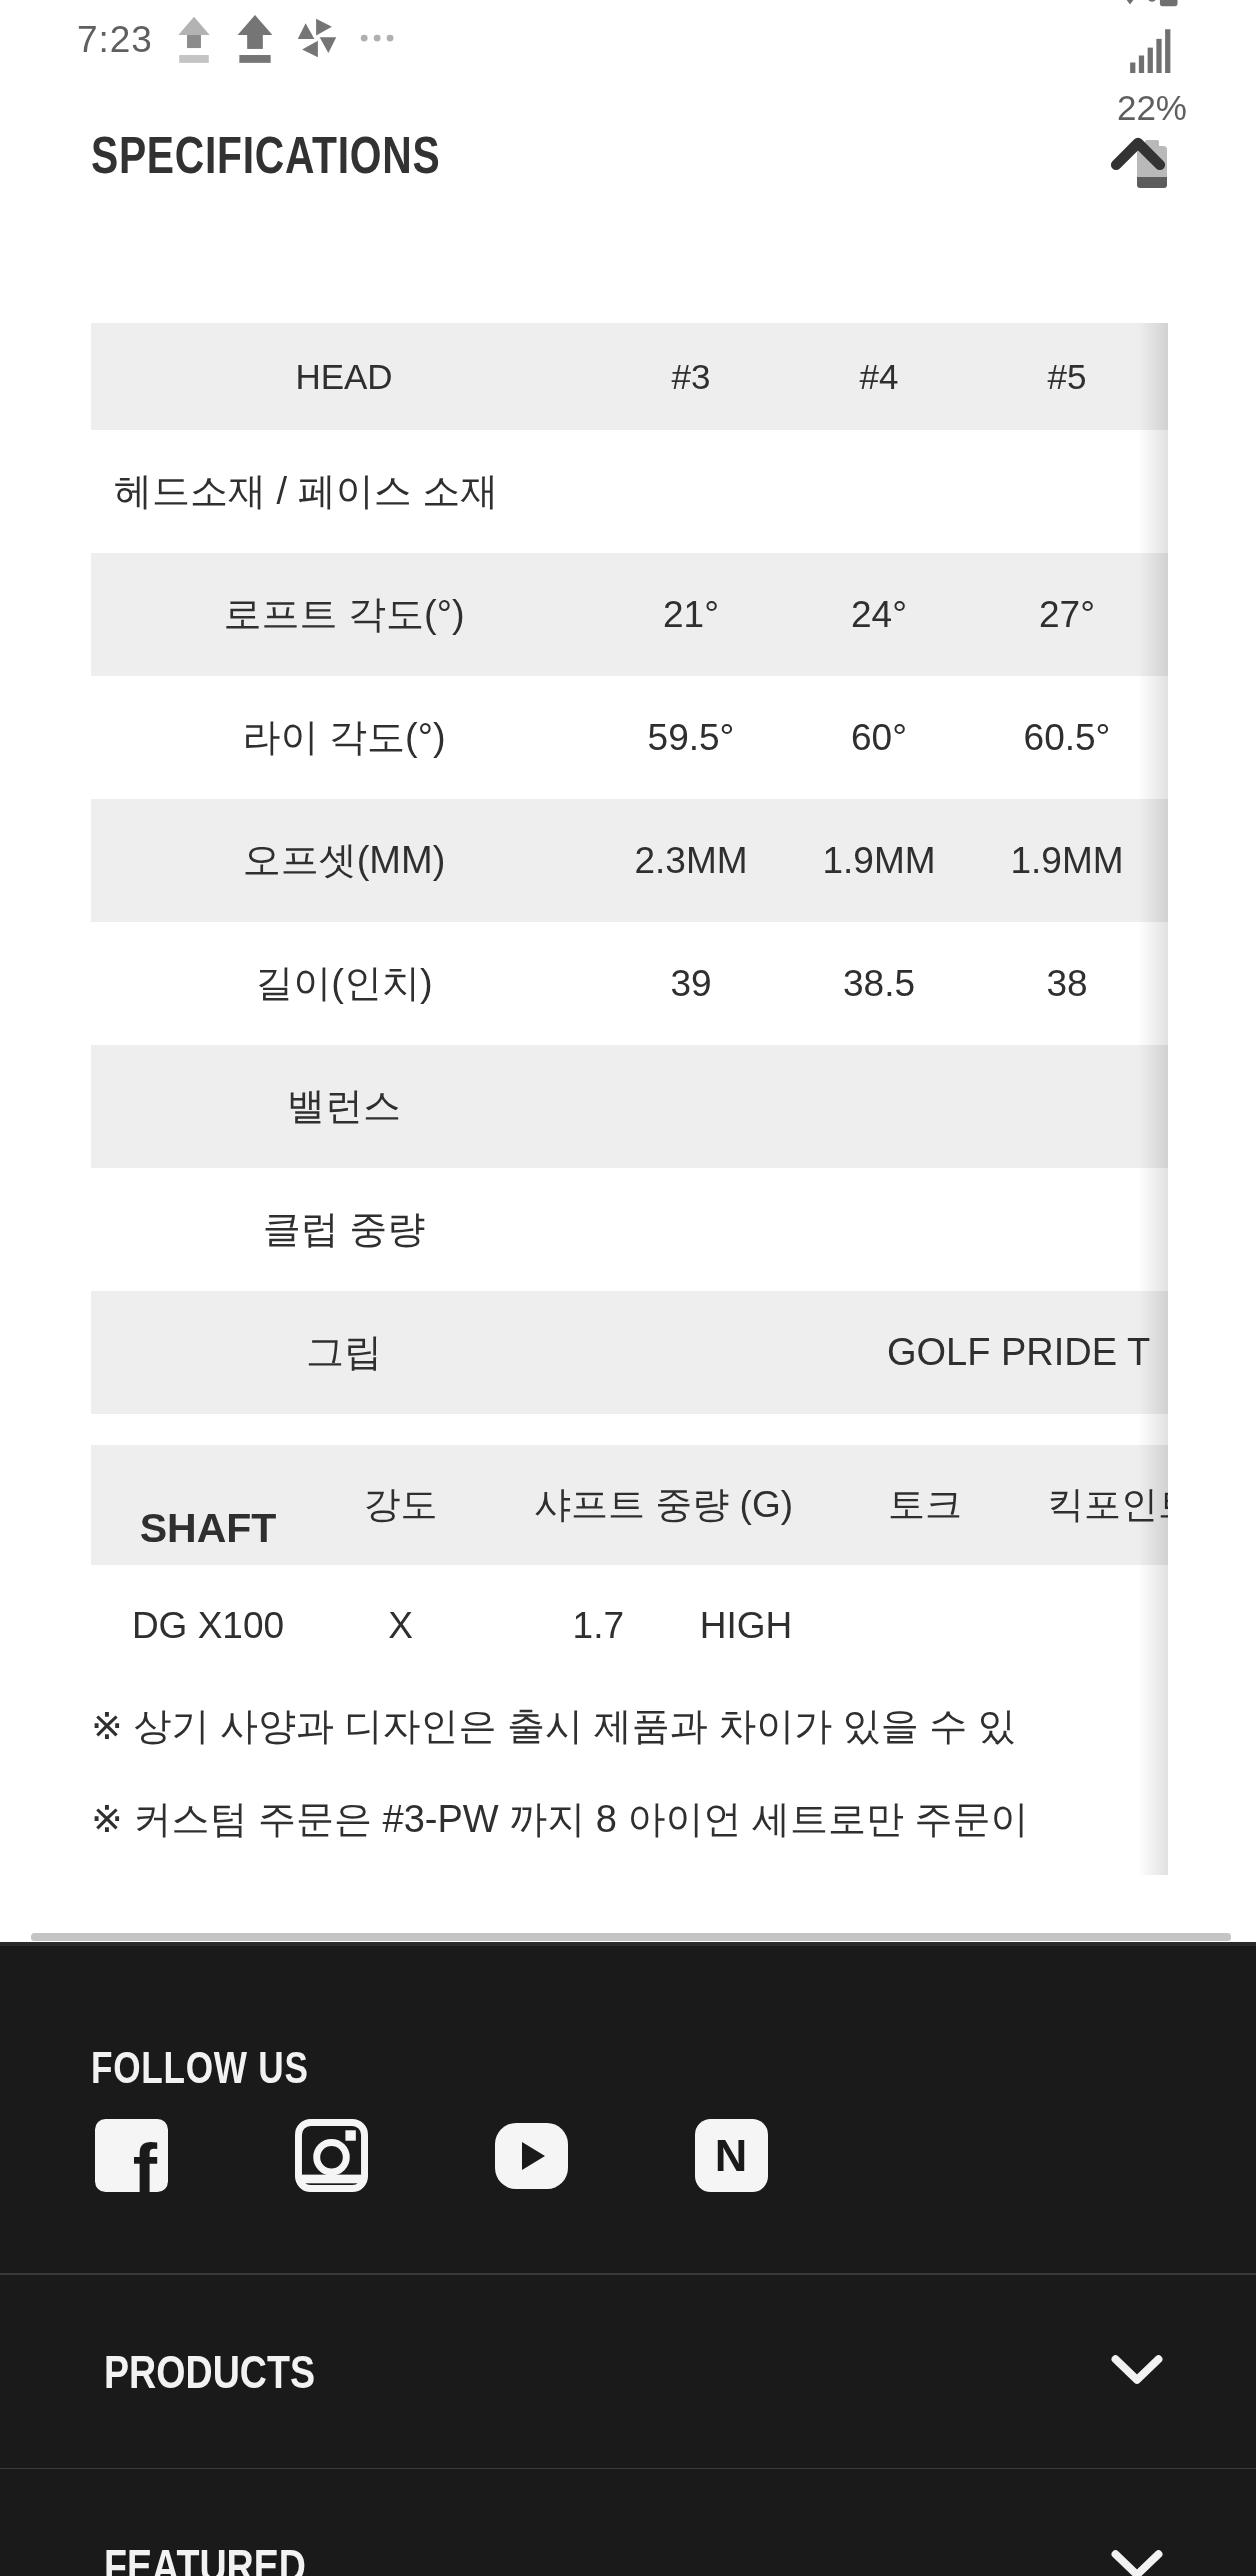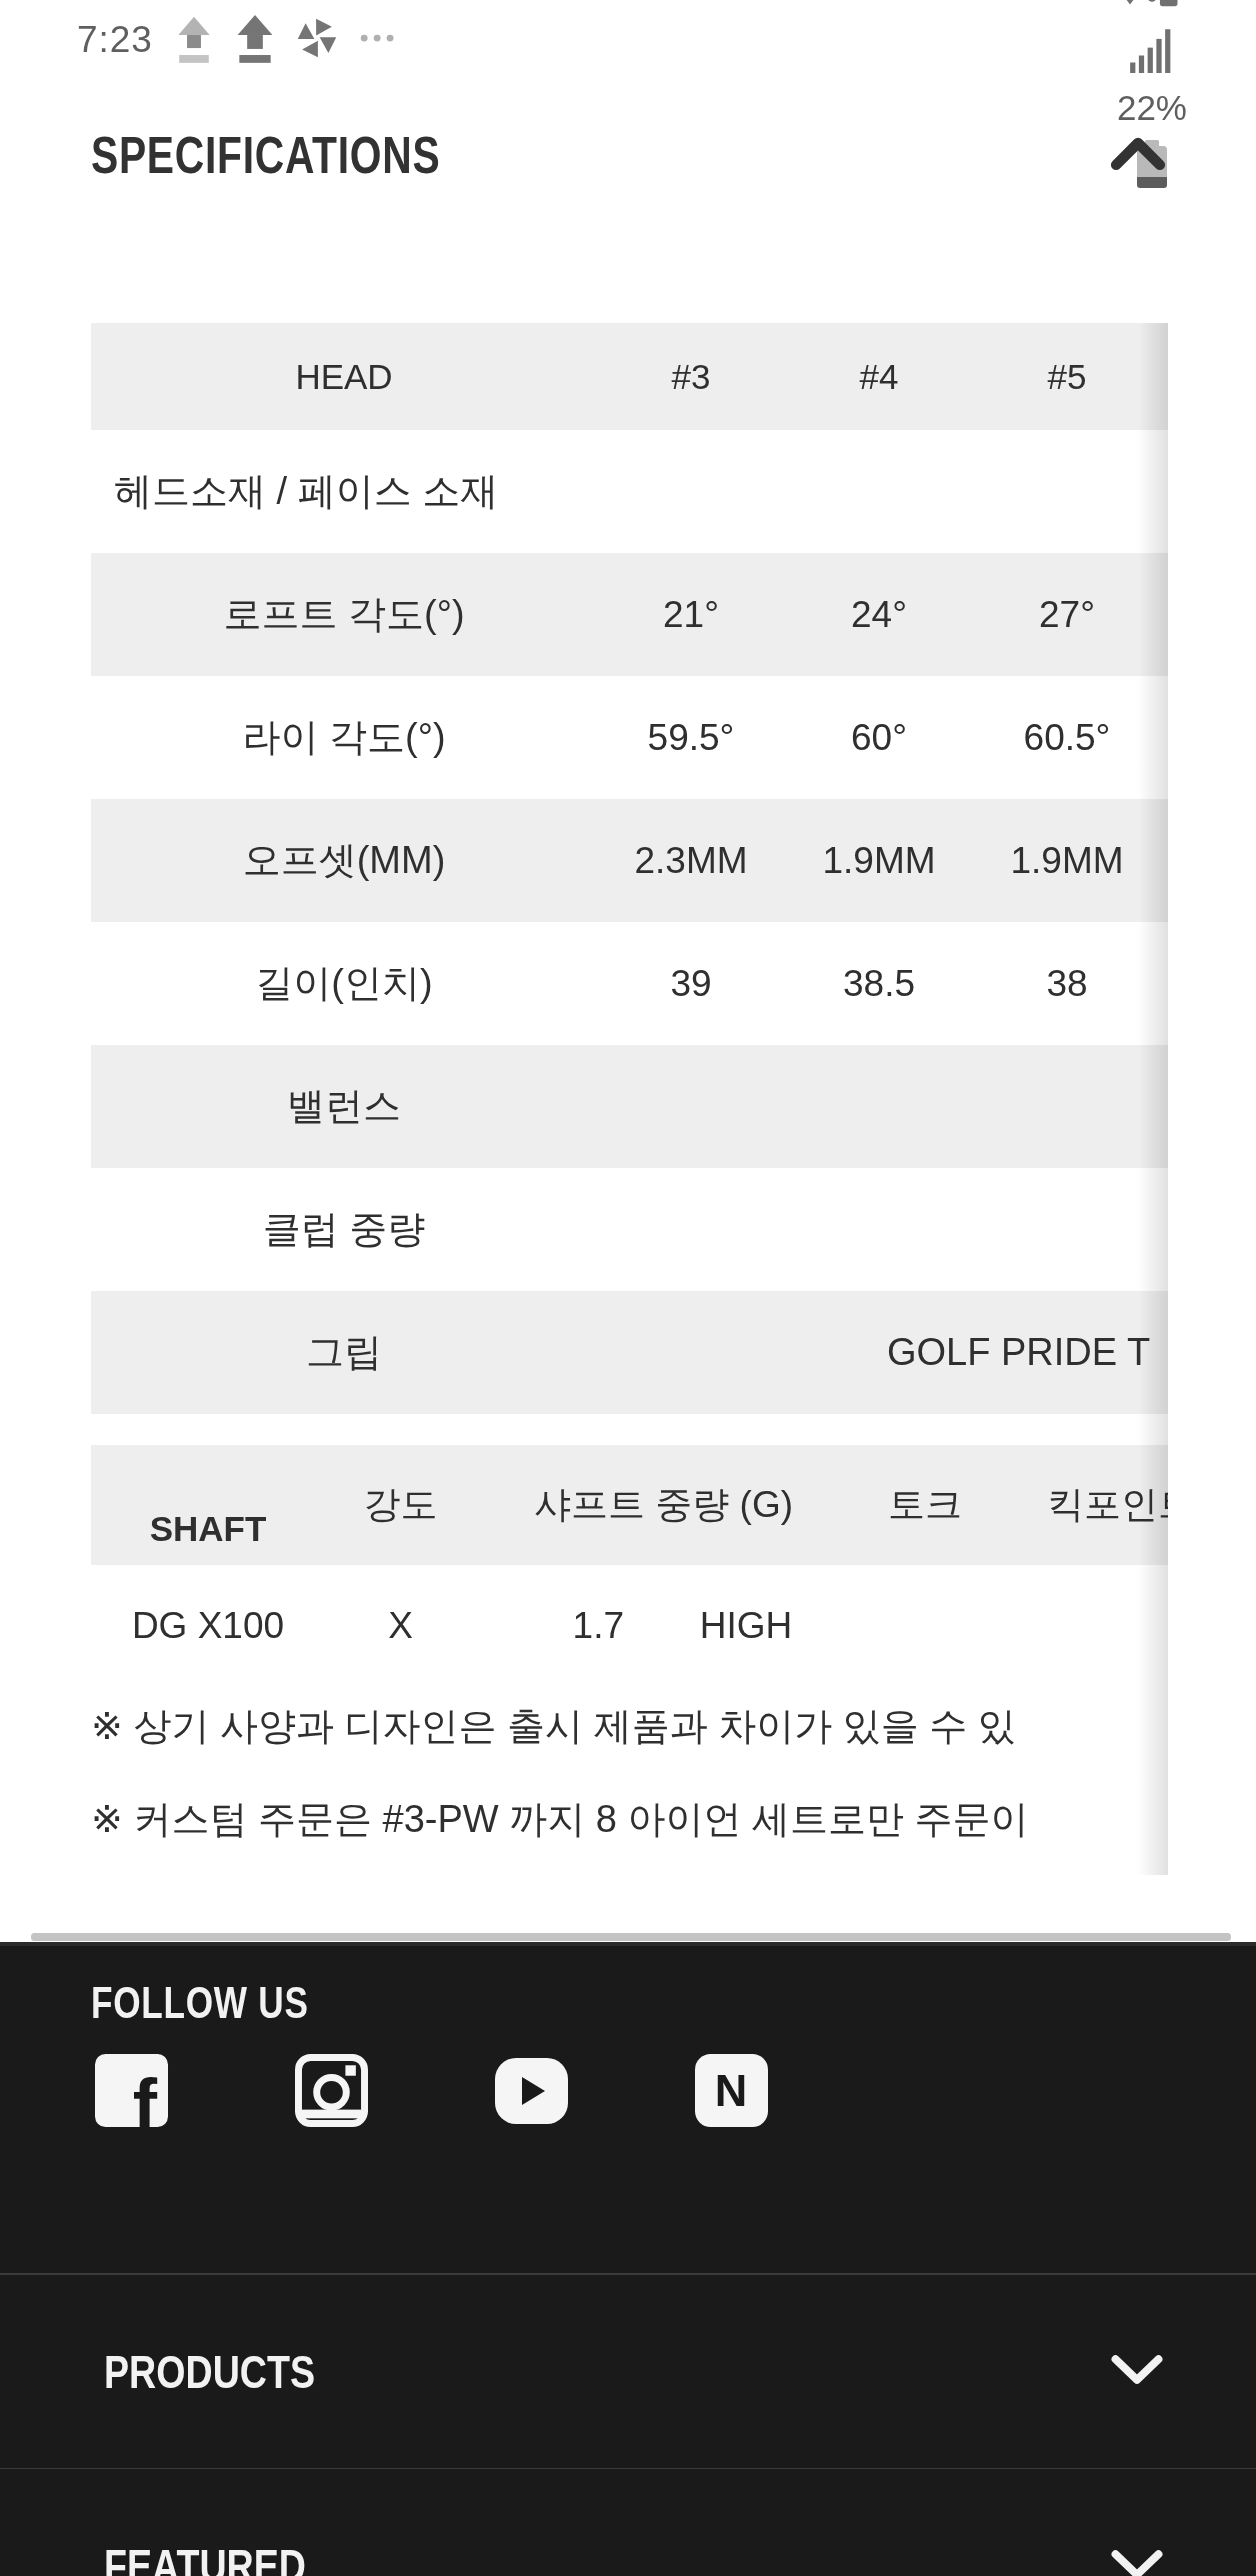--- a/index.html
+++ b/index.html
@@ -33,33 +33,33 @@
   .spec-row.hdr{height:107px;font-size:35px;}
   .spec-row.stripe{background:#eeeeee;}
   .spec-label{width:506px;text-align:center;flex:none;}
   .spec-cell{width:188px;text-align:center;flex:none;font-size:37px;}
   .spec-label.mergedleft{width:1833px;text-align:left;padding-left:23px;box-sizing:border-box;}
   .grip-val{width:1326px;flex:none;text-align:left;padding-left:290px;box-sizing:border-box;white-space:nowrap;overflow:hidden;}
   .gap36{height:31px;}
   .shaft-row{display:flex;align-items:center;width:1833px;height:122px;font-size:37px;}
   .shaft-row.hdr{height:120px;background:#eeeeee;font-size:37px;}
   .shaft-cell{flex:none;text-align:center;white-space:nowrap;}
-  .shaft-cell.bold{font-weight:bold;font-size:35px;margin-top:47px;}
+  .shaft-cell.bold{font-weight:bold;font-size:41px;margin-top:47px;}
   .shaft-cell.drop{position:relative;top:21px;}
   .footnote{font-size:38px;line-height:51px;white-space:nowrap;color:#2f2f2f;}
   .footnote.f1{margin-top:14px;}
   .footnote.f2{margin-top:42px;}
 
   
   .h-scrollbar{position:absolute;top:1933px;left:31px;width:1200px;height:7.9px;background:#c4c4c4;border-radius:3.5px;}
 
   
   .footer{position:absolute;top:1942px;left:0;width:1257px;height:634px;background:#1a1a1a;
           border-top:4.4px solid #2b2b2b;box-sizing:border-box;overflow:hidden;color:#fff;}
-  .follow{height:327px;box-sizing:border-box;padding:32px 0 0 91px;}
+  .follow{height:327px;box-sizing:border-box;padding:97px 0 0 91px;}
   .follow-title{font-size:44px;color:#f2f2f2;letter-spacing:0.9px;}
   .social-row{display:flex;gap:127px;margin-top:26px;margin-left:3.5px;}
   .social{width:73px;height:73px;position:relative;flex:none;}
   .sq{background:#f5f5f5;border-radius:10.5px;width:100%;height:100%;position:relative;overflow:hidden;}
   .fb-f{position:absolute;right:10.5px;bottom:-14px;font-size:73px;font-weight:bold;color:#1a1a1a;line-height:1;}
   .yt{border-radius:21px;display:flex;align-items:center;justify-content:center;height:66px;margin-top:3.5px;}
   .play{width:0;height:0;border-left:23px solid #1a1a1a;border-top:14px solid transparent;border-bottom:14px solid transparent;margin-left:5.2px;}
   .nv{border-radius:15.7px;display:flex;align-items:center;justify-content:center;}
   .nv-n{font-size:45px;font-weight:bold;color:#1a1a1a;}
   .divider{height:1.7px;background:#3a3a3a;width:1257px;}

